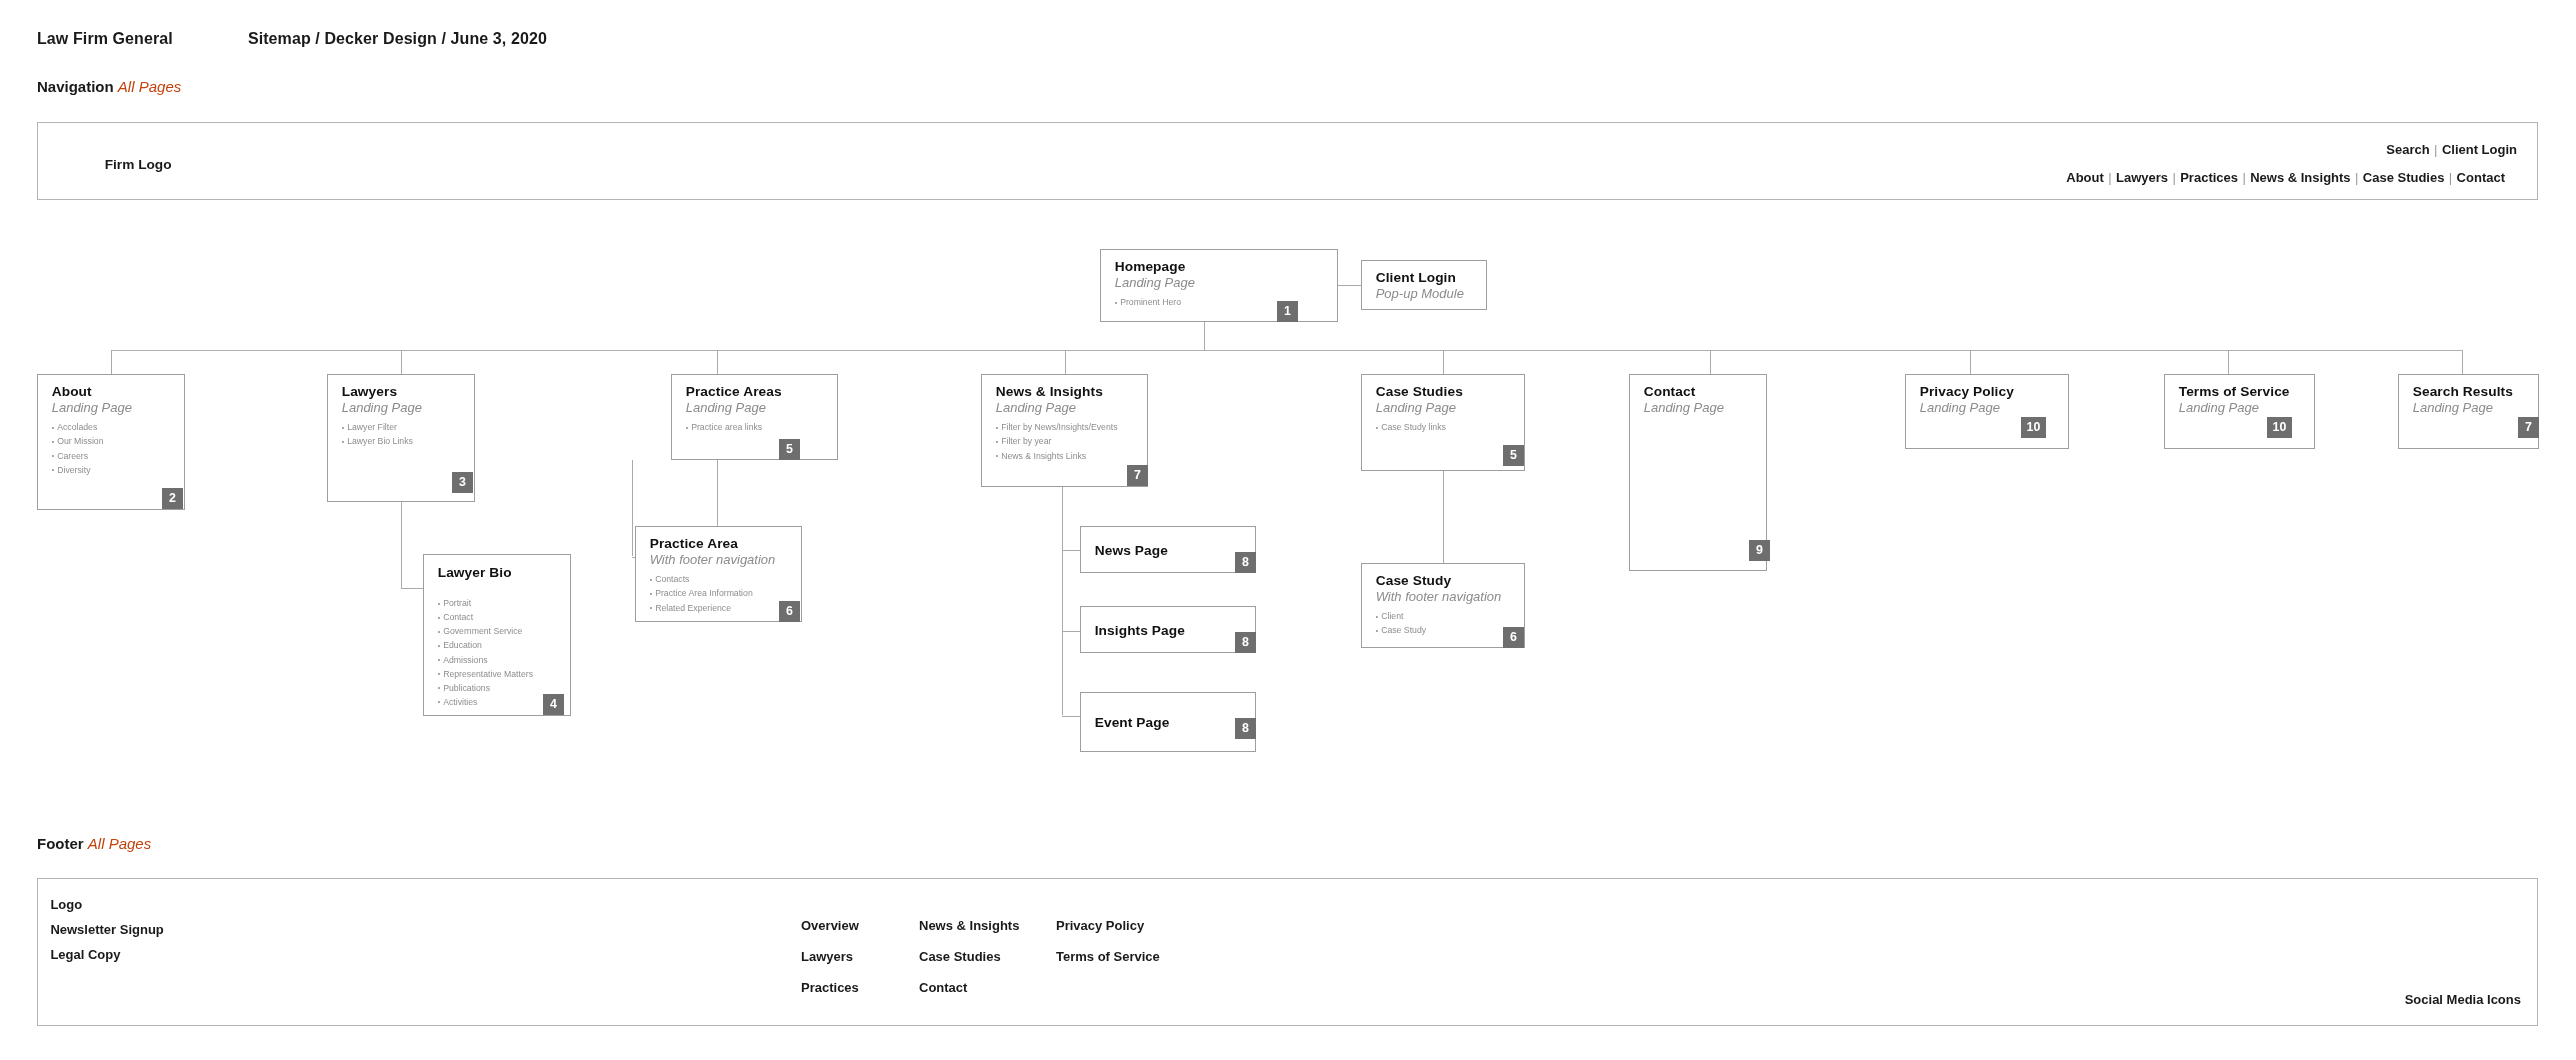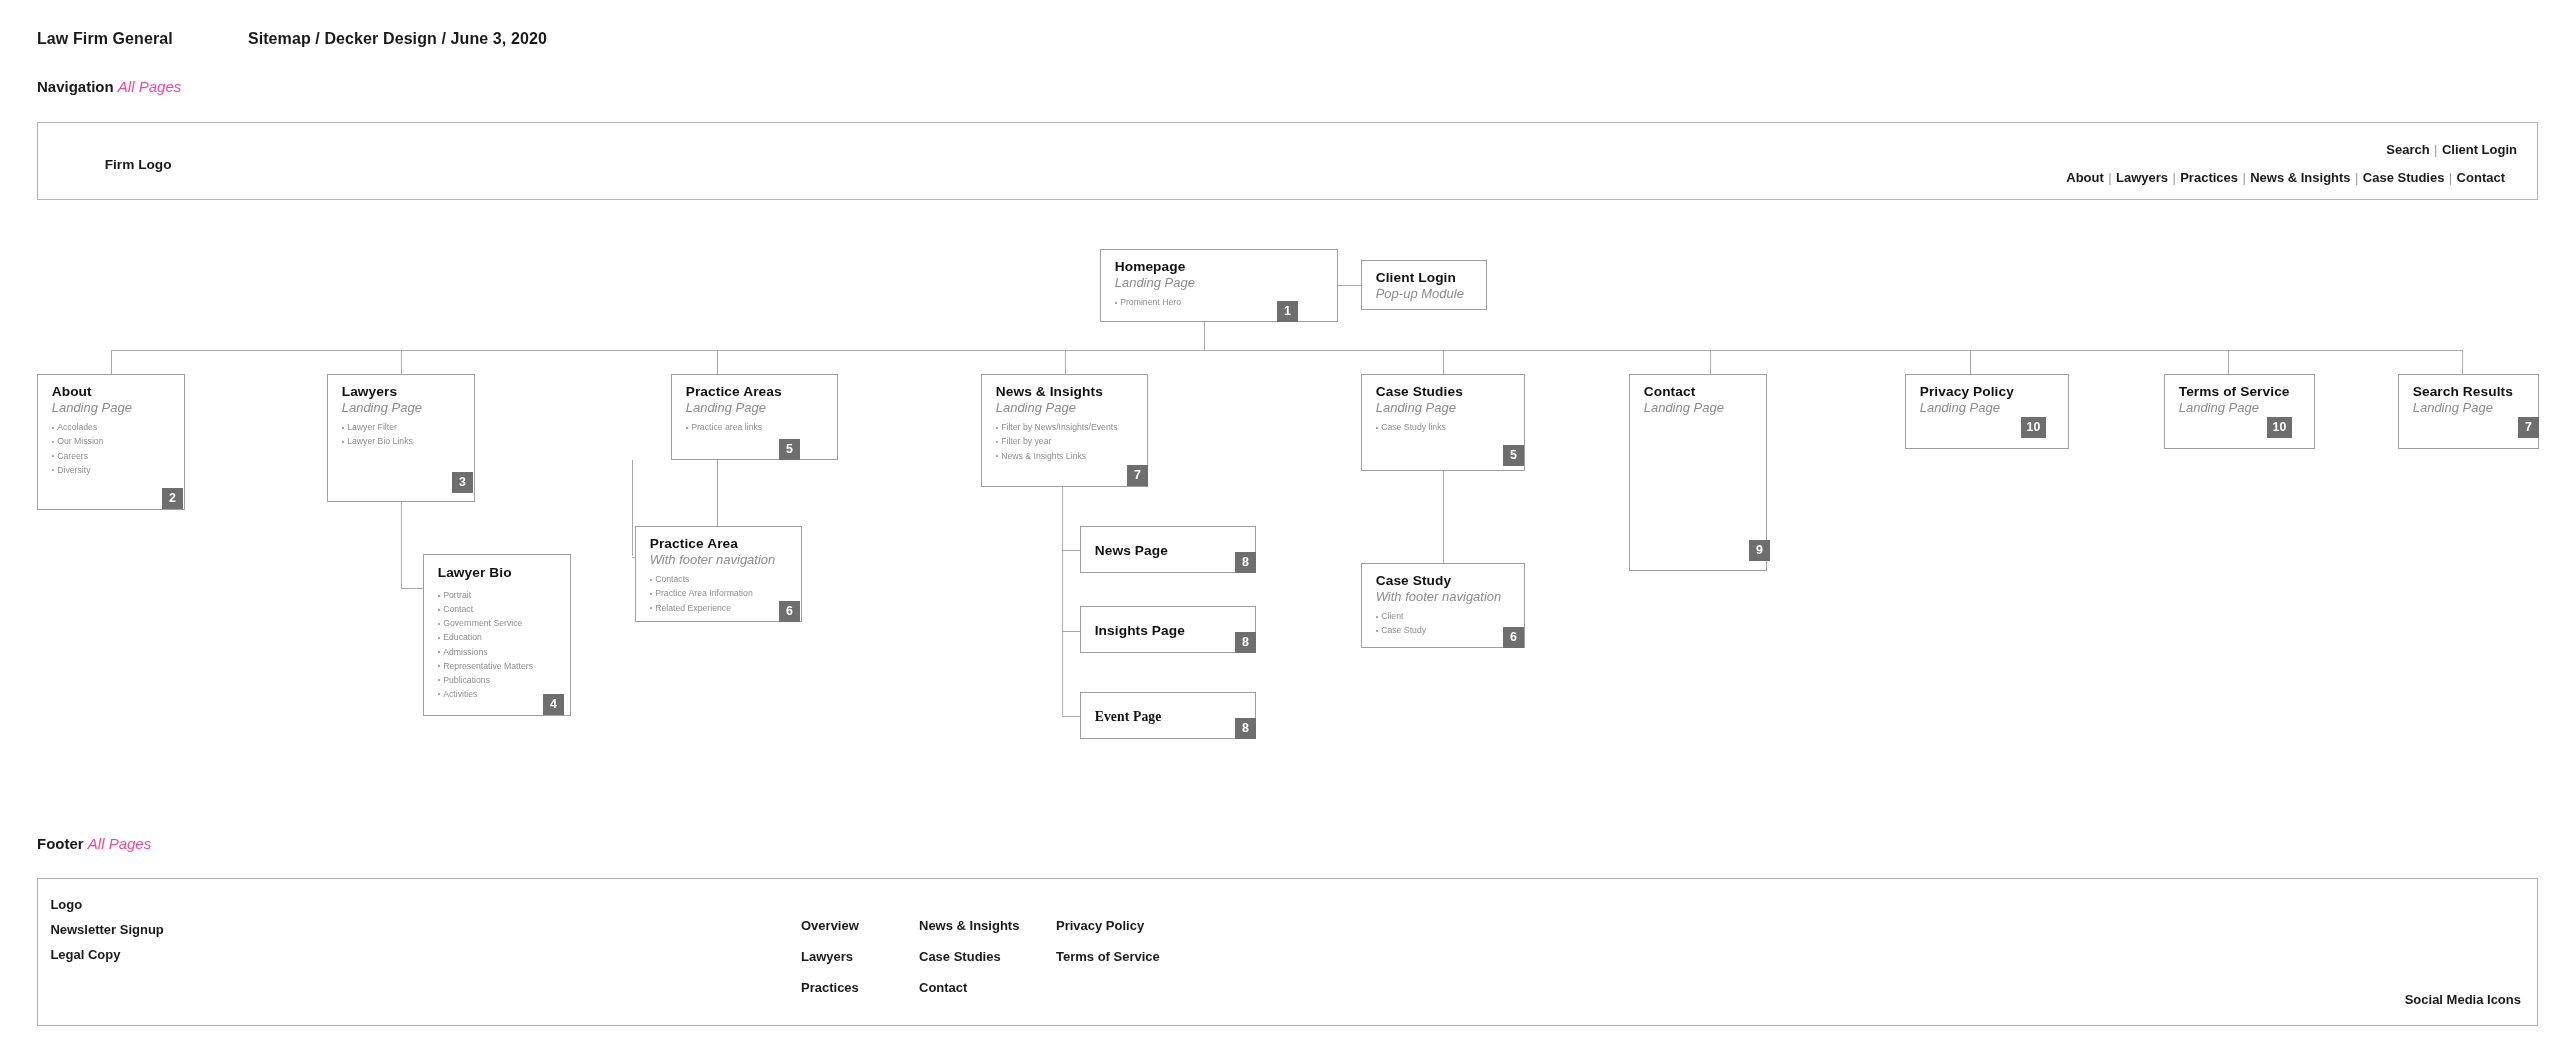--- a/index.html
+++ b/index.html
@@ -13,21 +13,21 @@
   }
   #root { position: relative; width: 2576px; height: 1061px; }
 
   
   .doc-header { position: absolute; left: 37px; top: 30px; display: flex; align-items: baseline; }
   .doc-title { font-size: 16px; font-weight: bold; letter-spacing: 0.1px; }
   .doc-subtitle { font-size: 16px; font-weight: bold; margin-left: 75px; letter-spacing: 0.1px; }
 
   .section-label { position: absolute; font-size: 15px; }
   .section-label b { font-weight: bold; }
-  .section-label i { color: #ec4899; font-weight: normal; }
+  .section-label i { color: #c2410c; font-weight: normal; }
 
   
   .wire-band {
     position: absolute;
     border: 0.6px solid #b4b4b4;
     background: #fff;
   }
   .firm-logo {
     position: absolute; font-size: 13.7px; font-weight: bold; margin-left: 48px;
   }
@@ -176,21 +176,21 @@
     <div class="n-sub">Landing Page</div>
     <ul>
       <li>Lawyer Filter</li>
       <li>Lawyer Bio Links</li>
     </ul>
   </div>
   <div class="badge" style="left:452px; top:472px;">3</div>
 
   <div class="node" style="left:423px; top:554px; width:148px; height:162px; padding-top:10px;">
     <div class="n-title">Lawyer Bio</div>
-    <ul style="margin-top:7px;">
+    <ul style="margin-top:15px;">
       <li>Portrait</li>
       <li>Contact</li>
       <li>Government Service</li>
       <li>Education</li>
       <li>Admissions</li>
       <li>Representative Matters</li>
       <li>Publications</li>
       <li>Activities</li>
     </ul>
   </div>
@@ -230,21 +230,21 @@
   <div class="node title-only" style="left:1080px; top:526px; width:176px; height:47px;">
     <div class="n-title">News Page</div>
   </div>
   <div class="badge" style="left:1235px; top:552px;">8</div>
 
   <div class="node title-only" style="left:1080px; top:606px; width:176px; height:47px;">
     <div class="n-title">Insights Page</div>
   </div>
   <div class="badge" style="left:1235px; top:632px;">8</div>
 
-  <div class="node title-only" style="left:1080px; top:692px; width:176px; height:47px;font-family:Liberation Serif, serif;">
+  <div class="node title-only" style="left:1080px; top:692px; width:176px; height:60px;">
     <div class="n-title">Event Page</div>
   </div>
   <div class="badge" style="left:1235px; top:718px;">8</div>
 
   <div class="node" style="left:1361px; top:374px; width:164px; height:97px;">
     <div class="n-title">Case Studies</div>
     <div class="n-sub">Landing Page</div>
     <ul>
       <li>Case Study links</li>
     </ul>

